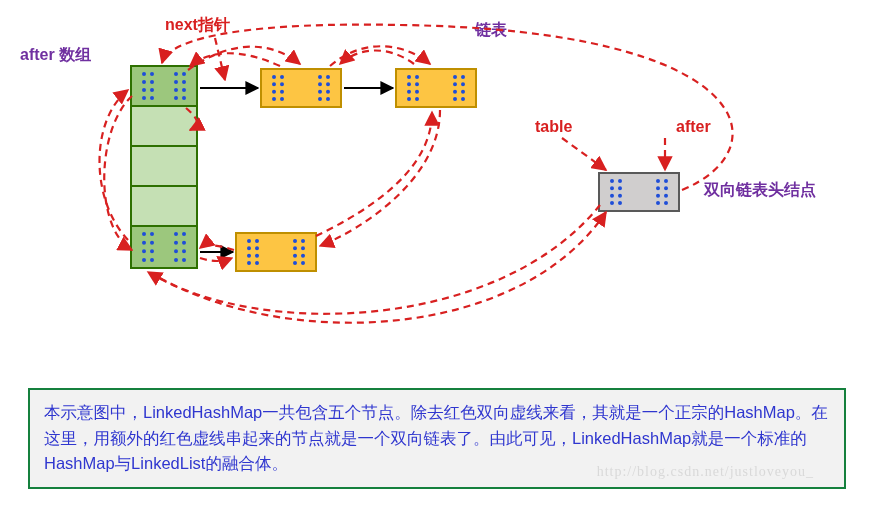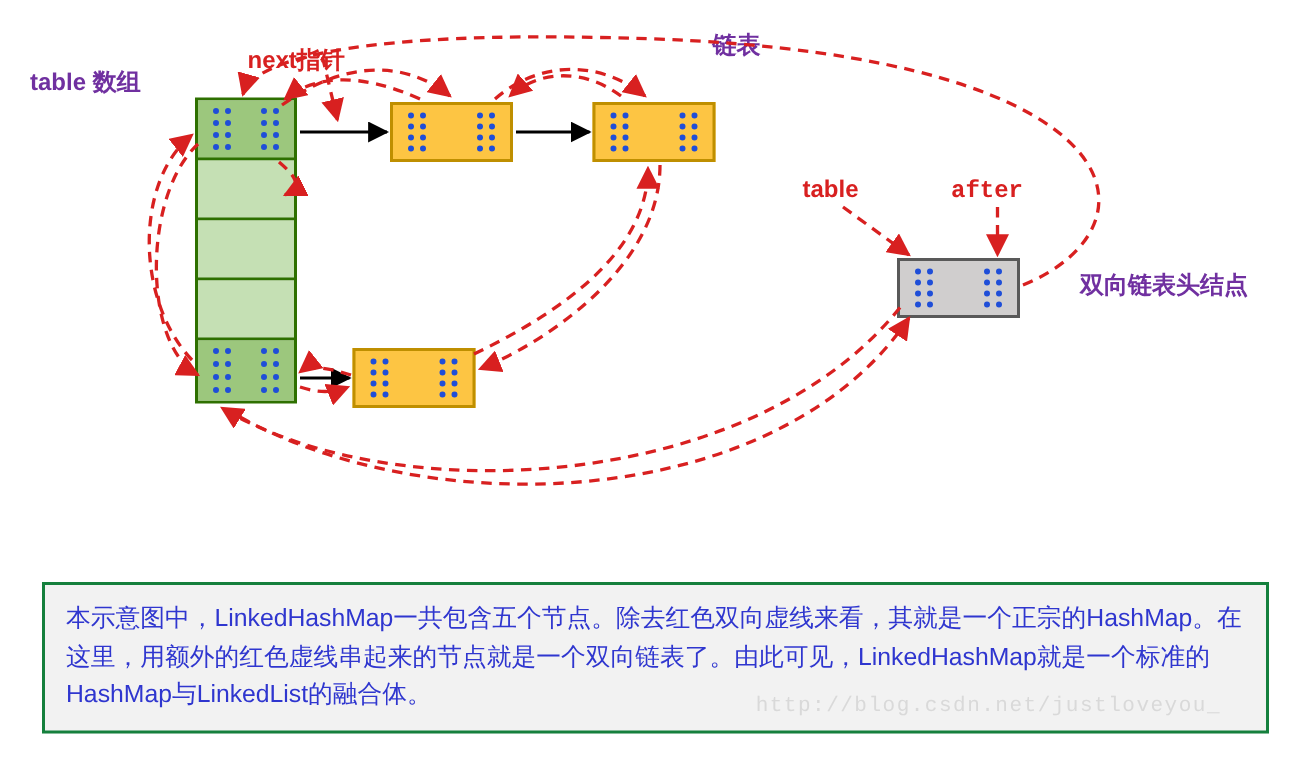--- a/index.html
+++ b/index.html
@@ -78,44 +78,44 @@
     padding: 10px 14px;
     font-size: 16.5px;
     line-height: 1.55;
     color: #2f36cf;
   }
   .watermark {
     position: absolute;
     right: 30px;
     bottom: 4px;
     color: #d9d9d9;
-    font-family: Liberation Mono, monospace;
+    font-family: Liberation Serif, serif;
     font-size: 14px;
     letter-spacing: 1px;
     margin-top: 47px;
   }
 
   svg.overlay {
     position: absolute;
     top: 0; left: 0;
     width: 874px; height: 370px;
     pointer-events: none;
   }
 </style>
 </head>
 <body>
 
 <div class="diagram">
 
-  <div class="label purple" style="left:20px; top:45px;">table 数组</div>
-  <div class="label red" style="left:165px; top:30px;">next指针</div>
+  <div class="label purple" style="left:20px; top:45px;">after 数组</div>
+  <div class="label red" style="left:165px; top:15px;">next指针</div>
   <div class="label purple" style="left:475px; top:20px;">链表</div>
   <div class="label red" style="left:535px; top:118px;">table</div>
-  <div class="label red" style="left:634px; top:118px;font-family:Liberation Mono, monospace;">after</div>
-  <div class="label purple" style="left:720px; top:180px;">双向链表头结点</div>
+  <div class="label red" style="left:676px; top:118px;">after</div>
+  <div class="label purple" style="left:704px; top:180px;">双向链表头结点</div>
 
   <div class="table-array">
     <div class="table-cell">
       <span class="dots b1"></span>
         <span class="dots b2"></span>
       <span class="dots a1"></span>
         <span class="dots a2"></span>
     </div>
     <div class="table-cell light"></div>
     <div class="table-cell light"></div>

